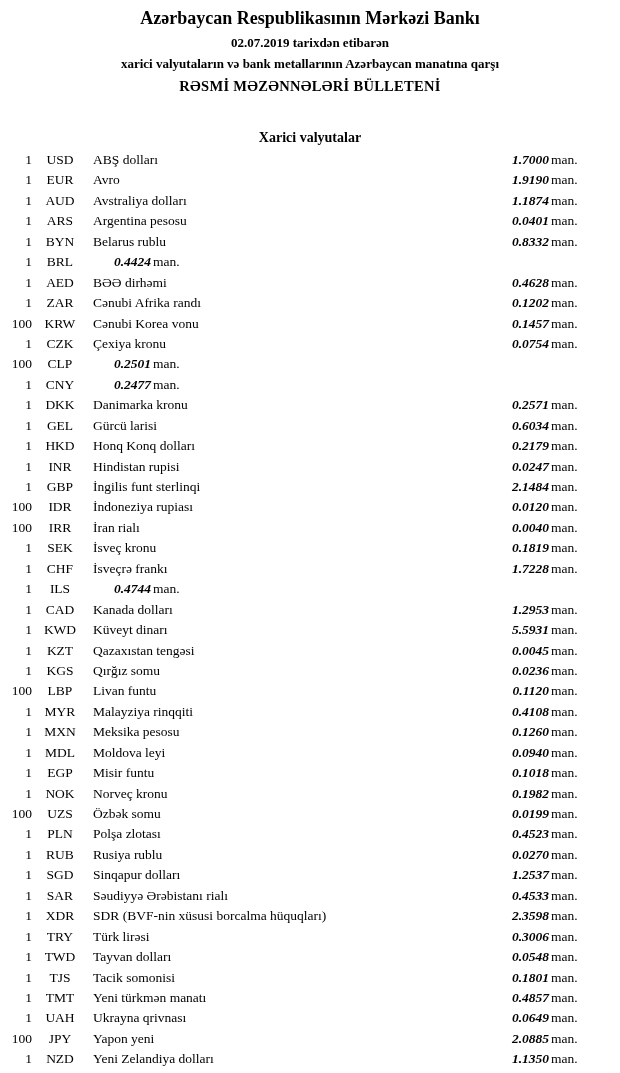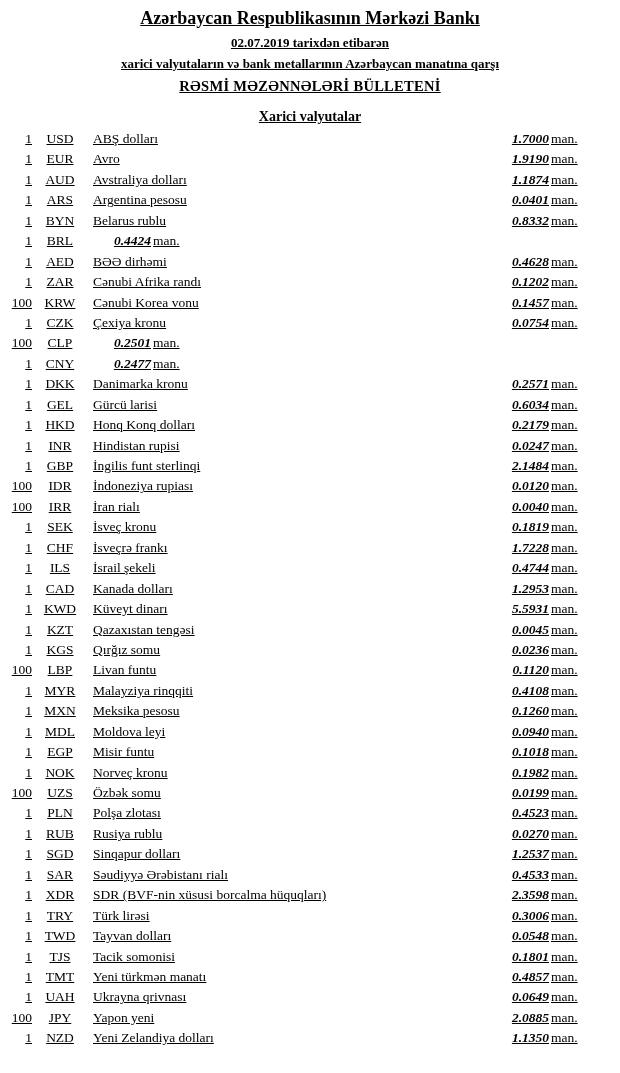--- a/index.html
+++ b/index.html
@@ -10,21 +10,20 @@
     font-family: "Liberation Serif", "DejaVu Serif", serif;
   }
   .page {
     width: 620px;
     height: 1073px;
     margin: 0 auto;
     background: #ffffff;
     box-sizing: border-box;
     padding-top: 7px;
     overflow: hidden;
-    text-decoration: underline;
   }
   .bank-name {
     text-align: center;
     font-weight: bold;
     font-size: 18px;
     line-height: 22px;
   }
   .date-line {
     text-align: center;
     font-weight: bold;
@@ -45,21 +44,21 @@
     font-size: 14.5px;
     line-height: 18px;
     margin-top: 5px;
     letter-spacing: 0.3px;
   }
   .section-title {
     text-align: center;
     font-weight: bold;
     font-size: 14px;
     line-height: 17px;
-    margin-top: 13px;
+    margin-top: 34px;
     margin-bottom: 4px;
   }
   .rates-table {
     margin-top: 3px;
   }
   .rate-row {
     display: flex;
     align-items: baseline;
     height: 20.45px;
     font-size: 13.5px;
@@ -254,21 +253,20 @@
       <div class="rate-row">
     <span class="qty">1</span>
     <span class="code">CHF</span>
     <span class="cname">İsveçrə frankı</span>
     <span class="rate">1.7228</span>
     <span class="unit">man.</span>
   </div>
       <div class="rate-row">
     <span class="qty">1</span>
     <span class="code">ILS</span>
-    <span class="cname">İsrail şekeli</span>
     <span class="rate">0.4744</span>
     <span class="unit">man.</span>
   </div>
       <div class="rate-row">
     <span class="qty">1</span>
     <span class="code">CAD</span>
     <span class="cname">Kanada dolları</span>
     <span class="rate">1.2953</span>
     <span class="unit">man.</span>
   </div>

